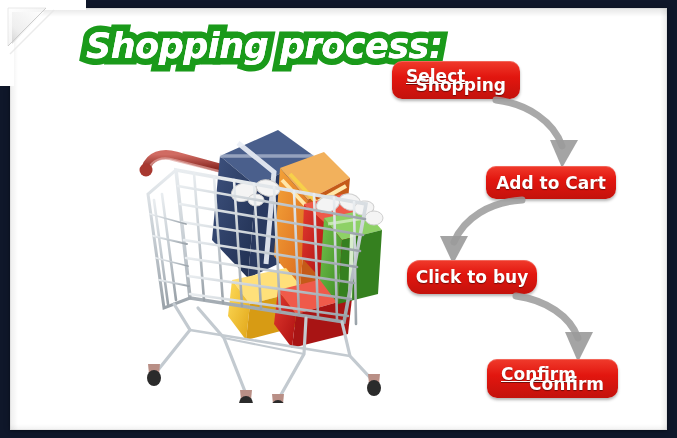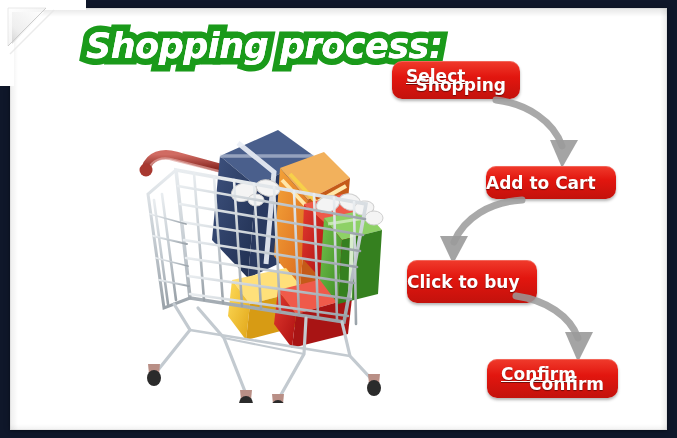--- a/index.html
+++ b/index.html
@@ -114,28 +114,28 @@
     font-family: "DejaVu Sans", sans-serif;
     font-weight: bold;
     font-size: 17px;
     text-shadow: 0 1px 1px rgba(0,0,0,0.45);
     white-space: nowrap;
     position: absolute;
   }
   .step-one-line {
     left: 0; right: 0; top: 50%;
     transform: translateY(-50%);
-    text-align: left;
+    text-align: center;
   }
   .stack-top { left: 14px; top: 5px; text-decoration: underline; }
   .stack-bottom { right: 14px; bottom: 4px; }
 
   #btn-select   { left: 392px; top: 61px;  width: 128px; height: 38px; }
   #btn-addcart  { left: 486px; top: 166px; width: 130px; height: 33px; }
-  #btn-click    { left: 407px; top: 260px; width: 130px; height: 43px; }
+  #btn-click    { left: 407px; top: 260px; width: 130px; height: 34px; border-radius: 13px; }
   #btn-confirm  { left: 487px; top: 359px; width: 131px; height: 39px; padding-left: 9px; }
 
   
   .arrow {
     position: absolute;
     pointer-events: none;
   }
   #arrow-1 { left: 492px; top: 96px;  width: 108px; height: 76px; }
   #arrow-2 { left: 424px; top: 196px; width: 104px; height: 70px; }
   #arrow-3 { left: 512px; top: 292px; width: 104px; height: 72px; }

